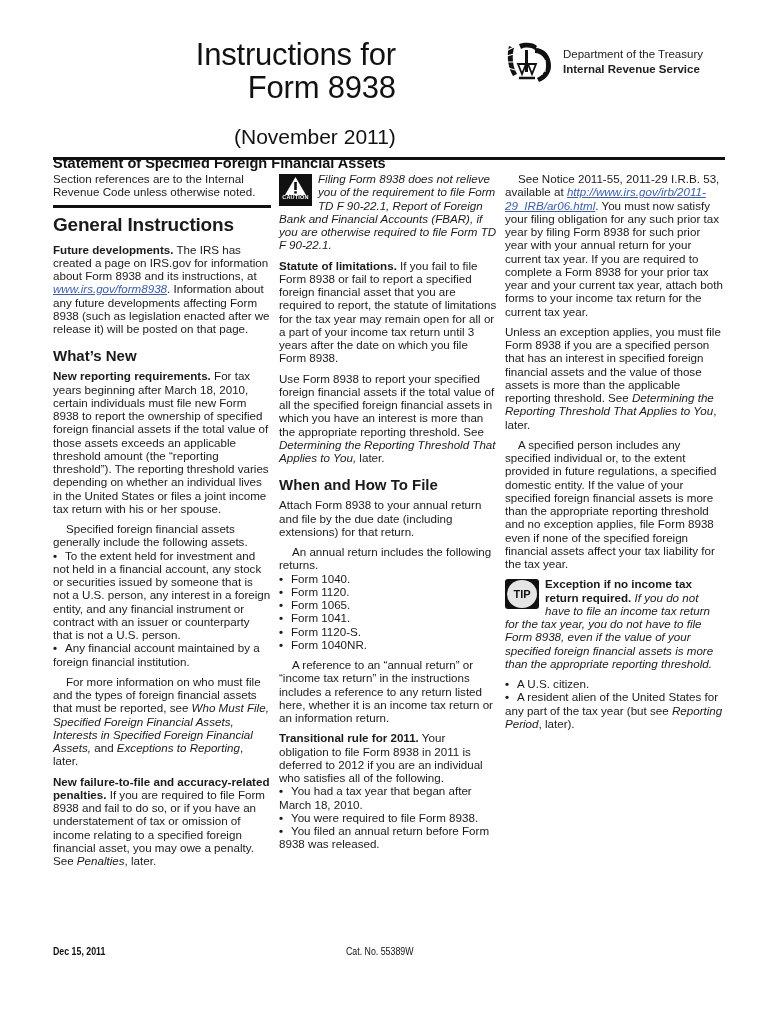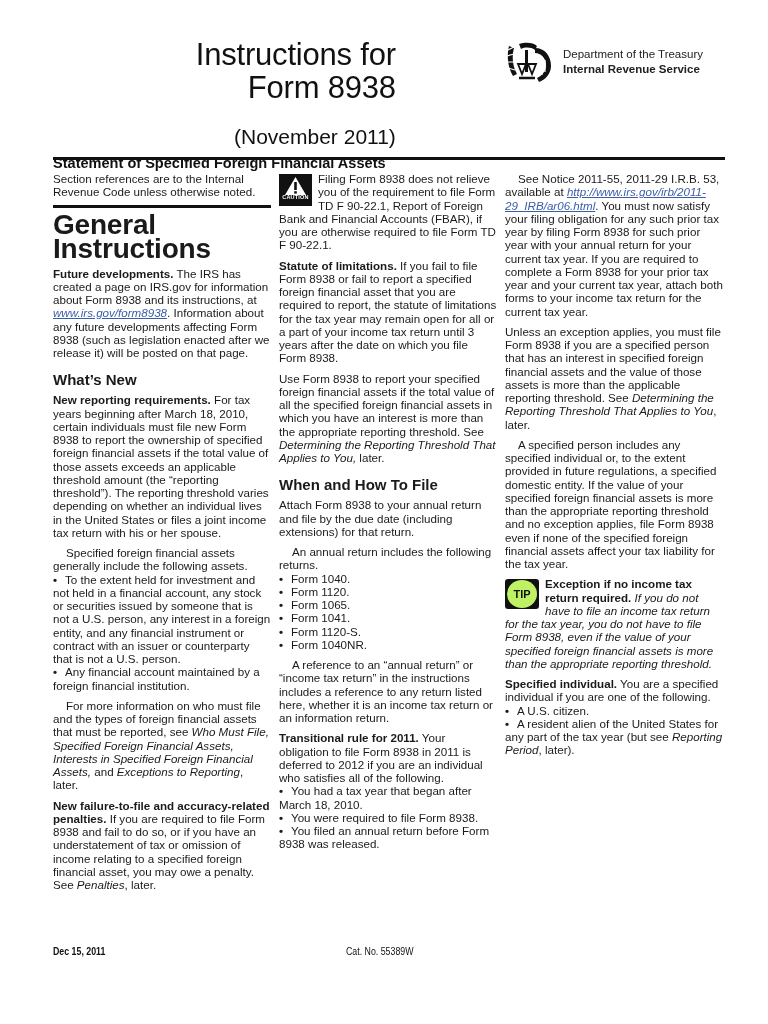--- a/index.html
+++ b/index.html
@@ -19,39 +19,39 @@
   .agency-irs { font-weight: bold; color: #222; }
 
   .col { position: absolute; top: 172px; width: 218px; font-size: 11.6px; line-height: 13.25px; color: #1a1a1a; }
   .col1 { left: 53px; }
   .col2 { left: 279px; }
   .col3 { left: 505px; }
 
   p { margin: 0 0 7px 0; }
   .indent { text-indent: 13px; }
   .lead { font-weight: bold; }
-  em, .it { }
+  em, .it { font-style: italic; }
   a.link { color: #3a5da8; font-style: italic; text-decoration: underline; }
   .nosp { margin-bottom: 0; }
 
-  h2.big { font-size: 28px; font-weight: bold; line-height: 24px; margin: 6px 0 6px 0; padding-top: 5px; border-top: 3px solid #111; letter-spacing: -0.2px; }
+  h2.big { font-size: 19px; font-weight: bold; line-height: 24px; margin: 6px 0 6px 0; padding-top: 5px; border-top: 3px solid #111; letter-spacing: -0.2px; }
   h3.sec { font-size: 15px; font-weight: bold; line-height: 18px; margin: 12px 0 4px 0; }
   .sect-ref { margin-bottom: 6px; }
 
   ul.bullets { list-style: none; margin: 0 0 7px 0; }
   ul.bullets li { position: relative; padding-left: 0; }
   ul.bullets li .dot { display: inline-block; width: 12px; font-weight: bold; }
   ul.forms li { padding-left: 0; }
 
   .callout { position: relative; margin-bottom: 7px; }
   .caution-icon { float: left; width: 33px; height: 32px; margin: 2px 6px 1px 0; background: #111; position: relative; }
   .caution-icon svg { position: absolute; left: 5px; top: 2px; }
   .caution-label { position: absolute; bottom: 2px; left: 0; width: 100%; text-align: center; color: #fff; font-size: 5.5px; font-weight: bold; letter-spacing: 0.2px; }
   .tip-icon { float: left; width: 34px; height: 30px; margin: 2px 6px 1px 0; background: #111; border-radius: 3px; position: relative; }
-  .tip-circle { position: absolute; left: 2px; top: 1px; width: 30px; height: 28px; border-radius: 50%; background: #bef264; display: flex; align-items: center; justify-content: center; font-weight: bold; font-size: 11px; color: #111; }
+  .tip-circle { position: absolute; left: 2px; top: 1px; width: 30px; height: 28px; border-radius: 50%; background: #e5e5e5; display: flex; align-items: center; justify-content: center; font-weight: bold; font-size: 11px; color: #111; }
 
   .footer-date { position: absolute; left: 53px; top: 946px; font-size: 10px; font-weight: bold; transform: scaleX(0.88); transform-origin: left; }
   .footer-cat { position: absolute; left: 346px; top: 946px; font-size: 10px; transform: scaleX(0.88); transform-origin: left; }
 </style>
 </head>
 <body>
 
 <div class="title-block">
   <div class="title">Instructions for</div>
   <div class="title">Form 8938</div>
@@ -144,21 +144,20 @@
 
   <p class="indent">A specified person includes any specified individual or, to the extent provided in future regulations, a specified domestic entity. If the value of your specified foreign financial assets is more than the appropriate reporting threshold and no exception applies, file Form 8938 even if none of the specified foreign financial assets affect your tax liability for the tax year.</p>
 
   <div class="callout">
     <div class="tip-icon">
       <div class="tip-circle">TIP</div>
     </div>
     <p><span class="lead">Exception if no income tax return required.</span><em> If you do not have to file an income tax return for the tax year, you do not have to file Form 8938, even if the value of your specified foreign financial assets is more than the appropriate reporting threshold.</em></p>
   </div>
 
-  <p class="nosp"><span class="lead">Specified individual.</span><span> You are a specified individual if you are one of the following.</span></p>
   <ul class="bullets">
     <li><span class="dot">•</span><span>A U.S. citizen.</span></li>
     <li><span class="dot">•</span><span>A resident alien of the United States for any part of the tax year (but see </span><em>Reporting Period</em><span>, later).</span></li>
   </ul>
 </div>
 
 <div class="footer-date">Dec 15, 2011</div>
 <div class="footer-cat">Cat. No. 55389W</div>
 
 </body></html>

